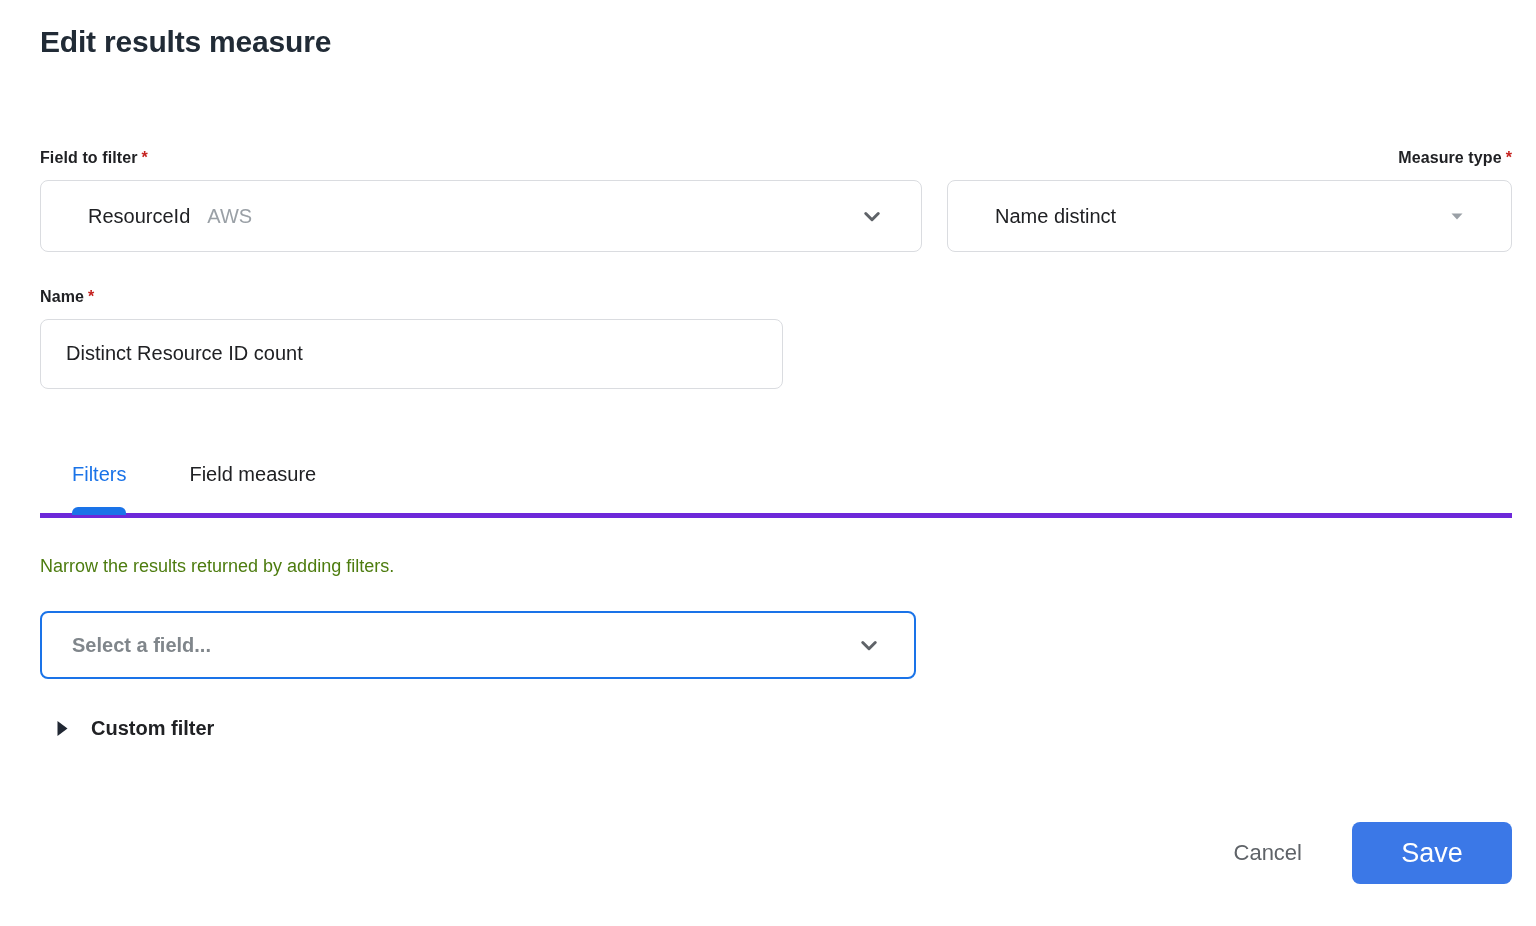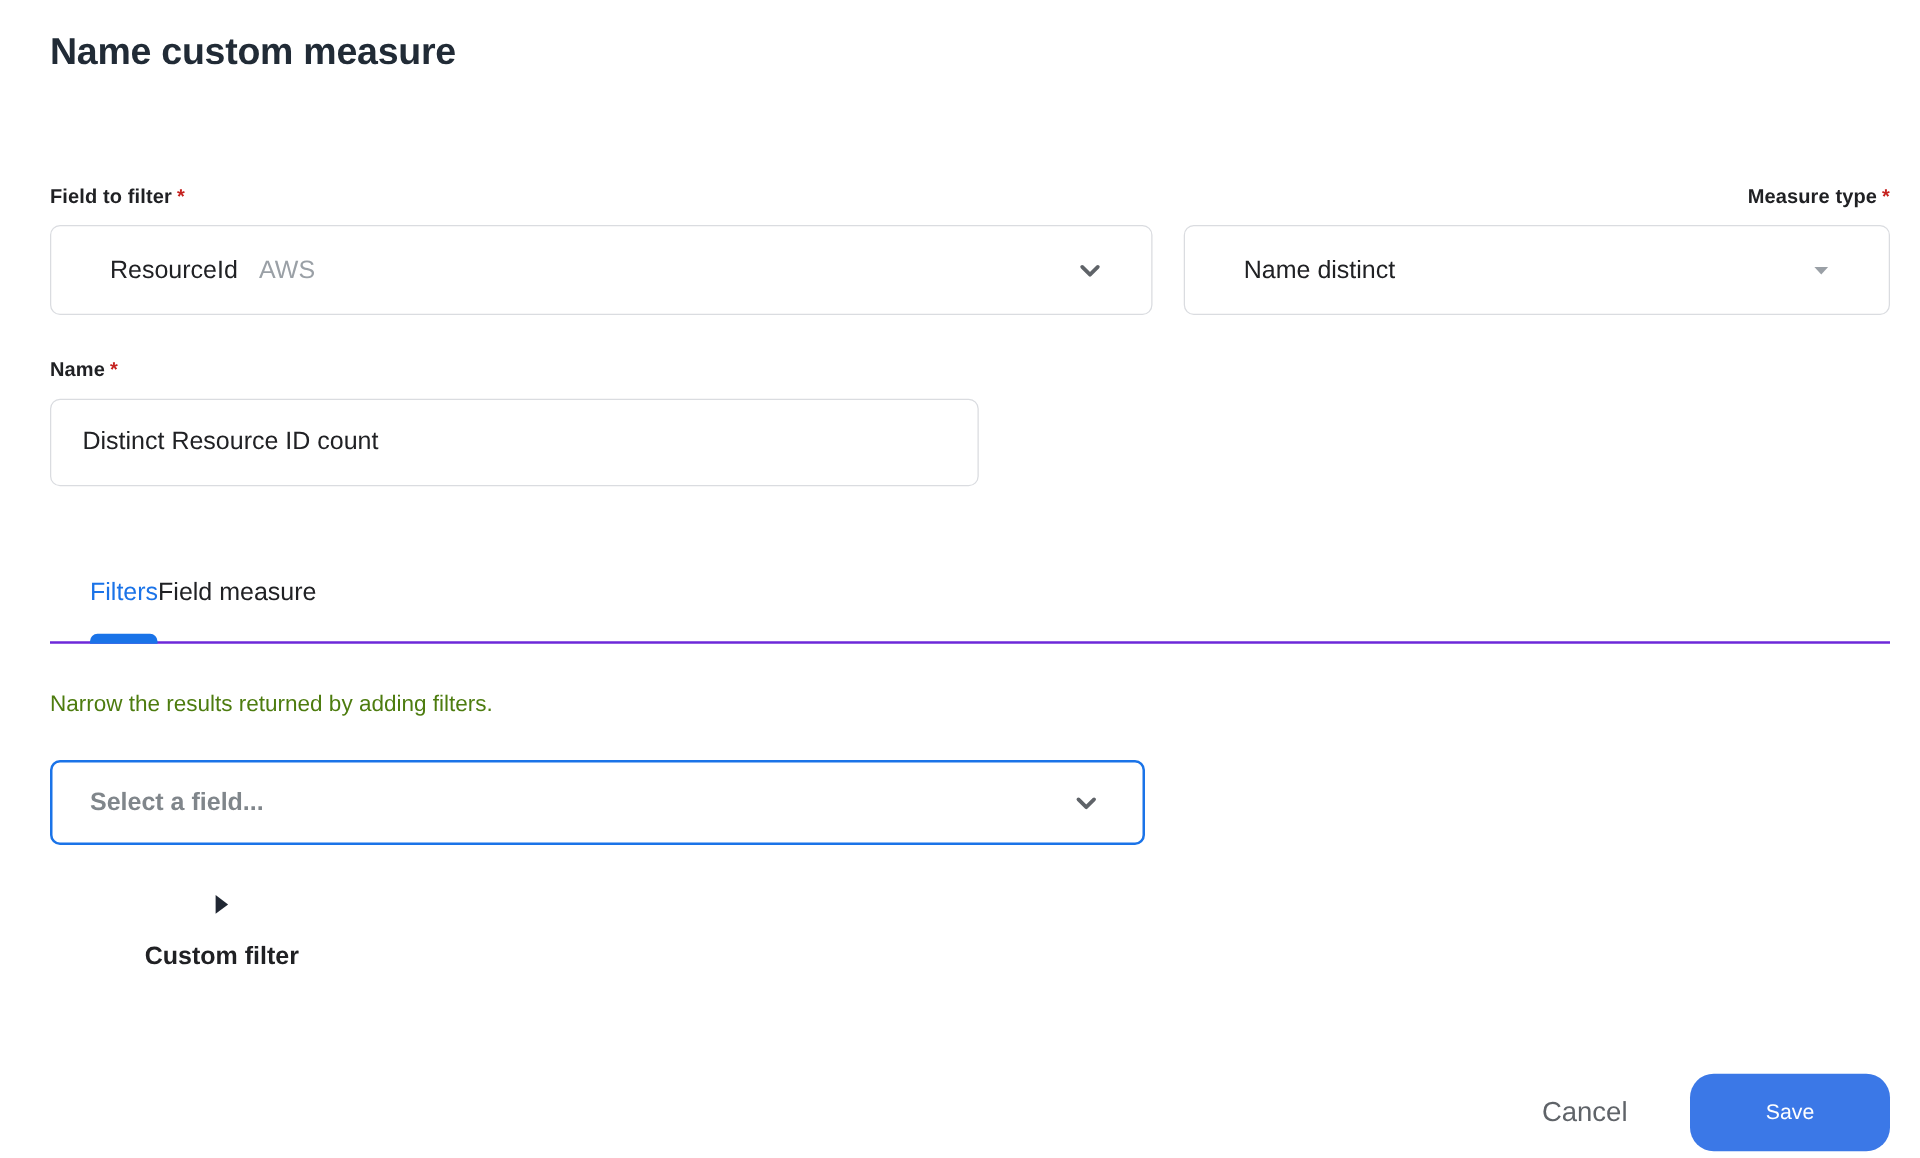--- a/index.html
+++ b/index.html
@@ -63,22 +63,23 @@
     border: 1px solid #dadce0;
     border-radius: 8px;
     padding: 0 20px 1px 25px;
     font-size: 20px;
     font-family: "Liberation Sans", sans-serif;
     color: #202124;
     outline: none;
   }
   .tabs-section {
     margin-top: 74px;
-    border-bottom: 2px solid #6d28d9;
-    display: flex;
+    border-bottom: 5px solid #6d28d9;
+    display: flex;
+    gap: 63px;
     padding-left: 32px;
     text-align: right;
   }
   .tab {
     position: relative;
     padding-bottom: 27px;
     font-size: 20px;
     font-weight: 500;
     color: #202124;
     cursor: pointer;
@@ -111,21 +112,20 @@
   }
   .placeholder { color: #80868b; }
   .custom-filter-row {
     margin-top: 38px;
     display: flex;
     align-items: center;
     gap: 21px;
     padding-left: 15px;
     cursor: pointer;
     width: 260px;
-    flex-direction: column;
   }
   .custom-filter-label {
     font-size: 20px;
     font-weight: 700;
     color: #202124;
   }
   .footer {
     margin-top: 82px;
     display: flex;
     justify-content: flex-end;
@@ -138,37 +138,37 @@
     font-family: "Liberation Sans", sans-serif;
     font-size: 22px;
     font-weight: 500;
     color: #5f6368;
     padding: 10px 24px;
     cursor: pointer;
   }
   .btn-save {
     background: #3b78e7;
     border: none;
-    border-radius: 19px;
+    border-radius: 8px;
     width: 160px;
     height: 62px;
     font-family: "Liberation Sans", sans-serif;
-    font-size: 17px;
+    font-size: 27px;
     font-weight: 500;
     color: #ffffff;
     cursor: pointer;
   }
   .icon { display: inline-flex; align-items: center; justify-content: center; }
 </style>
 </head>
 <body>
 
 <div class="page">
 
-  <h1 class="page-title">Name custom measure</h1>
+  <h1 class="page-title">Edit results measure</h1>
 
   <div class="fields-row">
 
     <div class="col-main">
       <div class="field-label">
         <span>Field to filter</span><span class="req">*</span>
       </div>
       <div class="select-box">
         <span class="select-value">ResourceId</span>
         <span class="select-suffix">AWS</span>

